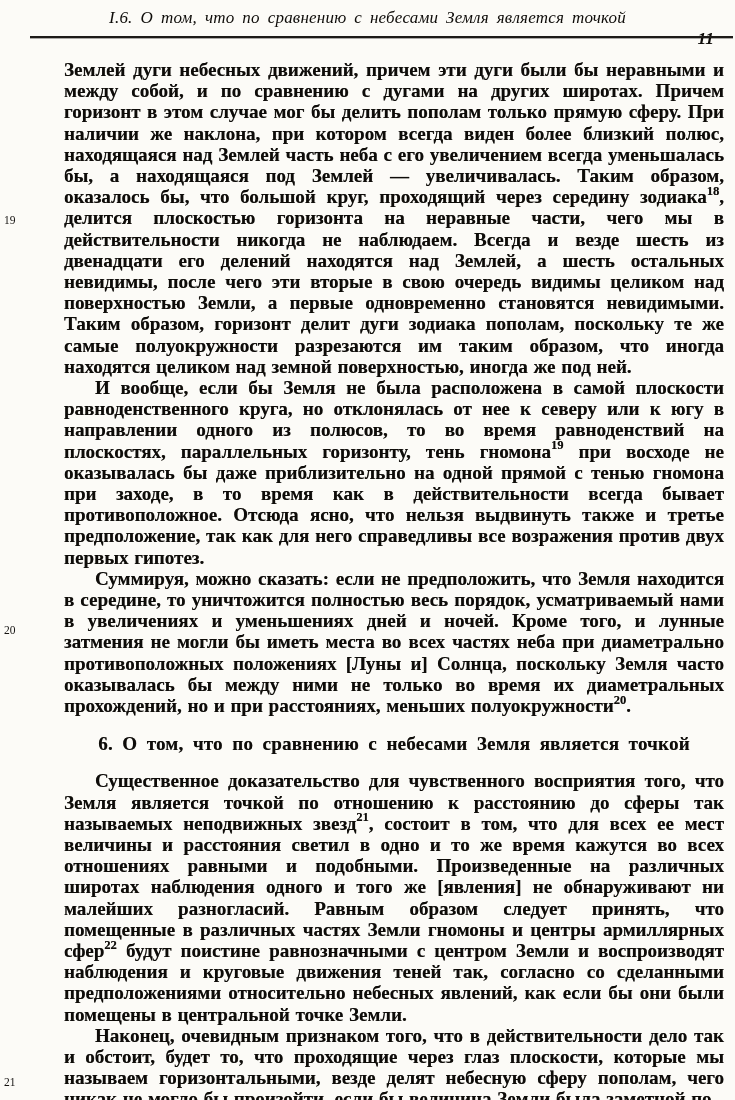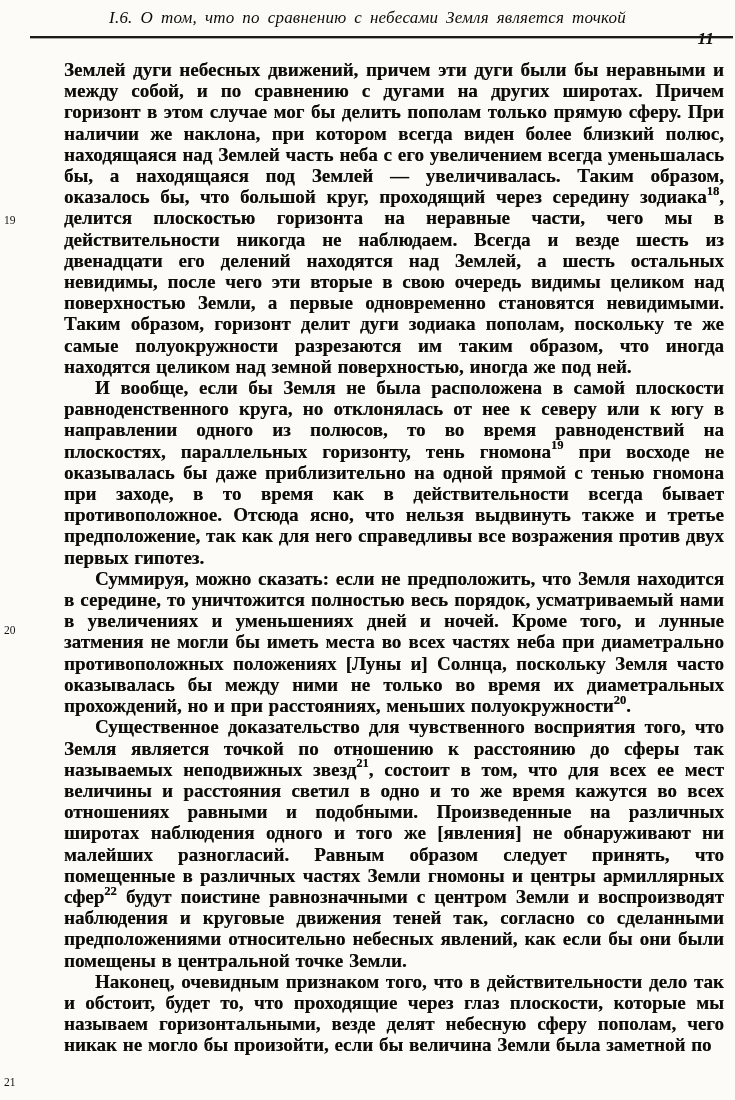--- a/index.html
+++ b/index.html
@@ -89,16 +89,17 @@
   <div id="margin-col">
       <div class="margin-number" style="top: 214px;">19</div>
       <div class="margin-number" style="top: 624px;">20</div>
       <div class="margin-number" style="top: 1076px;">21</div>
     </div>
 
   <div class="body-col" id="body-col">
       <p class="para">Землей дуги небесных движений, причем эти дуги были бы неравными и между собой, и по сравнению с дугами на других широтах. Причем горизонт в этом случае мог бы делить пополам только прямую сферу. При наличии же наклона, при котором всегда виден более близкий полюс, находящаяся над Землей часть неба с его увеличением всегда уменьшалась бы, а находящаяся под Землей — увеличивалась. Таким образом, оказалось бы, что большой круг, проходящий через середину зодиака<sup class="fnref">18</sup>, делится плоскостью горизонта на неравные части, чего мы в действительности никогда не наблюдаем. Всегда и везде шесть из двенадцати его делений находятся над Землей, а шесть остальных невидимы, после чего эти вторые в свою очередь видимы целиком над поверхностью Земли, а первые одновременно становятся невидимыми. Таким образом, горизонт делит дуги зодиака пополам, поскольку те же самые полуокружности разрезаются им таким образом, что иногда находятся целиком над земной поверхностью, иногда же под ней.</p>
       <p class="para indent">И вообще, если бы Земля не была расположена в самой плоскости равноденственного круга, но отклонялась от нее к северу или к югу в направлении одного из полюсов, то во время равноденствий на плоскостях, параллельных горизонту, тень гномона<sup class="fnref">19</sup> при восходе не оказывалась бы даже приблизительно на одной прямой с тенью гномона при заходе, в то время как в действительности всегда бывает противоположное. Отсюда ясно, что нельзя выдвинуть также и третье предположение, так как для него справедливы все возражения против двух первых гипотез.</p>
       <p class="para indent">Суммируя, можно сказать: если не предположить, что Земля находится в середине, то уничтожится полностью весь порядок, усматриваемый нами в увеличениях и уменьшениях дней и ночей. Кроме того, и лунные затмения не могли бы иметь места во всех частях неба при диаметрально противоположных положениях [Луны и] Солнца, поскольку Земля часто оказывалась бы между ними не только во время их диаметральных прохождений, но и при расстояниях, меньших полуокружности<sup class="fnref">20</sup>.</p>
+      <h2 class="section-heading">6. О том, что по сравнению с небесами Земля является точкой</h2>
       <p class="para indent">Существенное доказательство для чувственного восприятия того, что Земля является точкой по отношению к расстоянию до сферы так называемых неподвижных звезд<sup class="fnref">21</sup>, состоит в том, что для всех ее мест величины и расстояния светил в одно и то же время кажутся во всех отношениях равными и подобными. Произведенные на различных широтах наблюдения одного и того же [явления] не обнаруживают ни малейших разногласий. Равным образом следует принять, что помещенные в различных частях Земли гномоны и центры армиллярных сфер<sup class="fnref">22</sup> будут поистине равнозначными с центром Земли и воспроизводят наблюдения и круговые движения теней так, согласно со сделанными предположениями относительно небесных явлений, как если бы они были помещены в центральной точке Земли.</p>
       <p class="para indent">Наконец, очевидным признаком того, что в действительности дело так и обстоит, будет то, что проходящие через глаз плоскости, которые мы называем горизонтальными, везде делят небесную сферу пополам, чего никак не могло бы произойти, если бы величина Земли была заметной по</p>
     </div>
 </div>
 
 </body></html>

